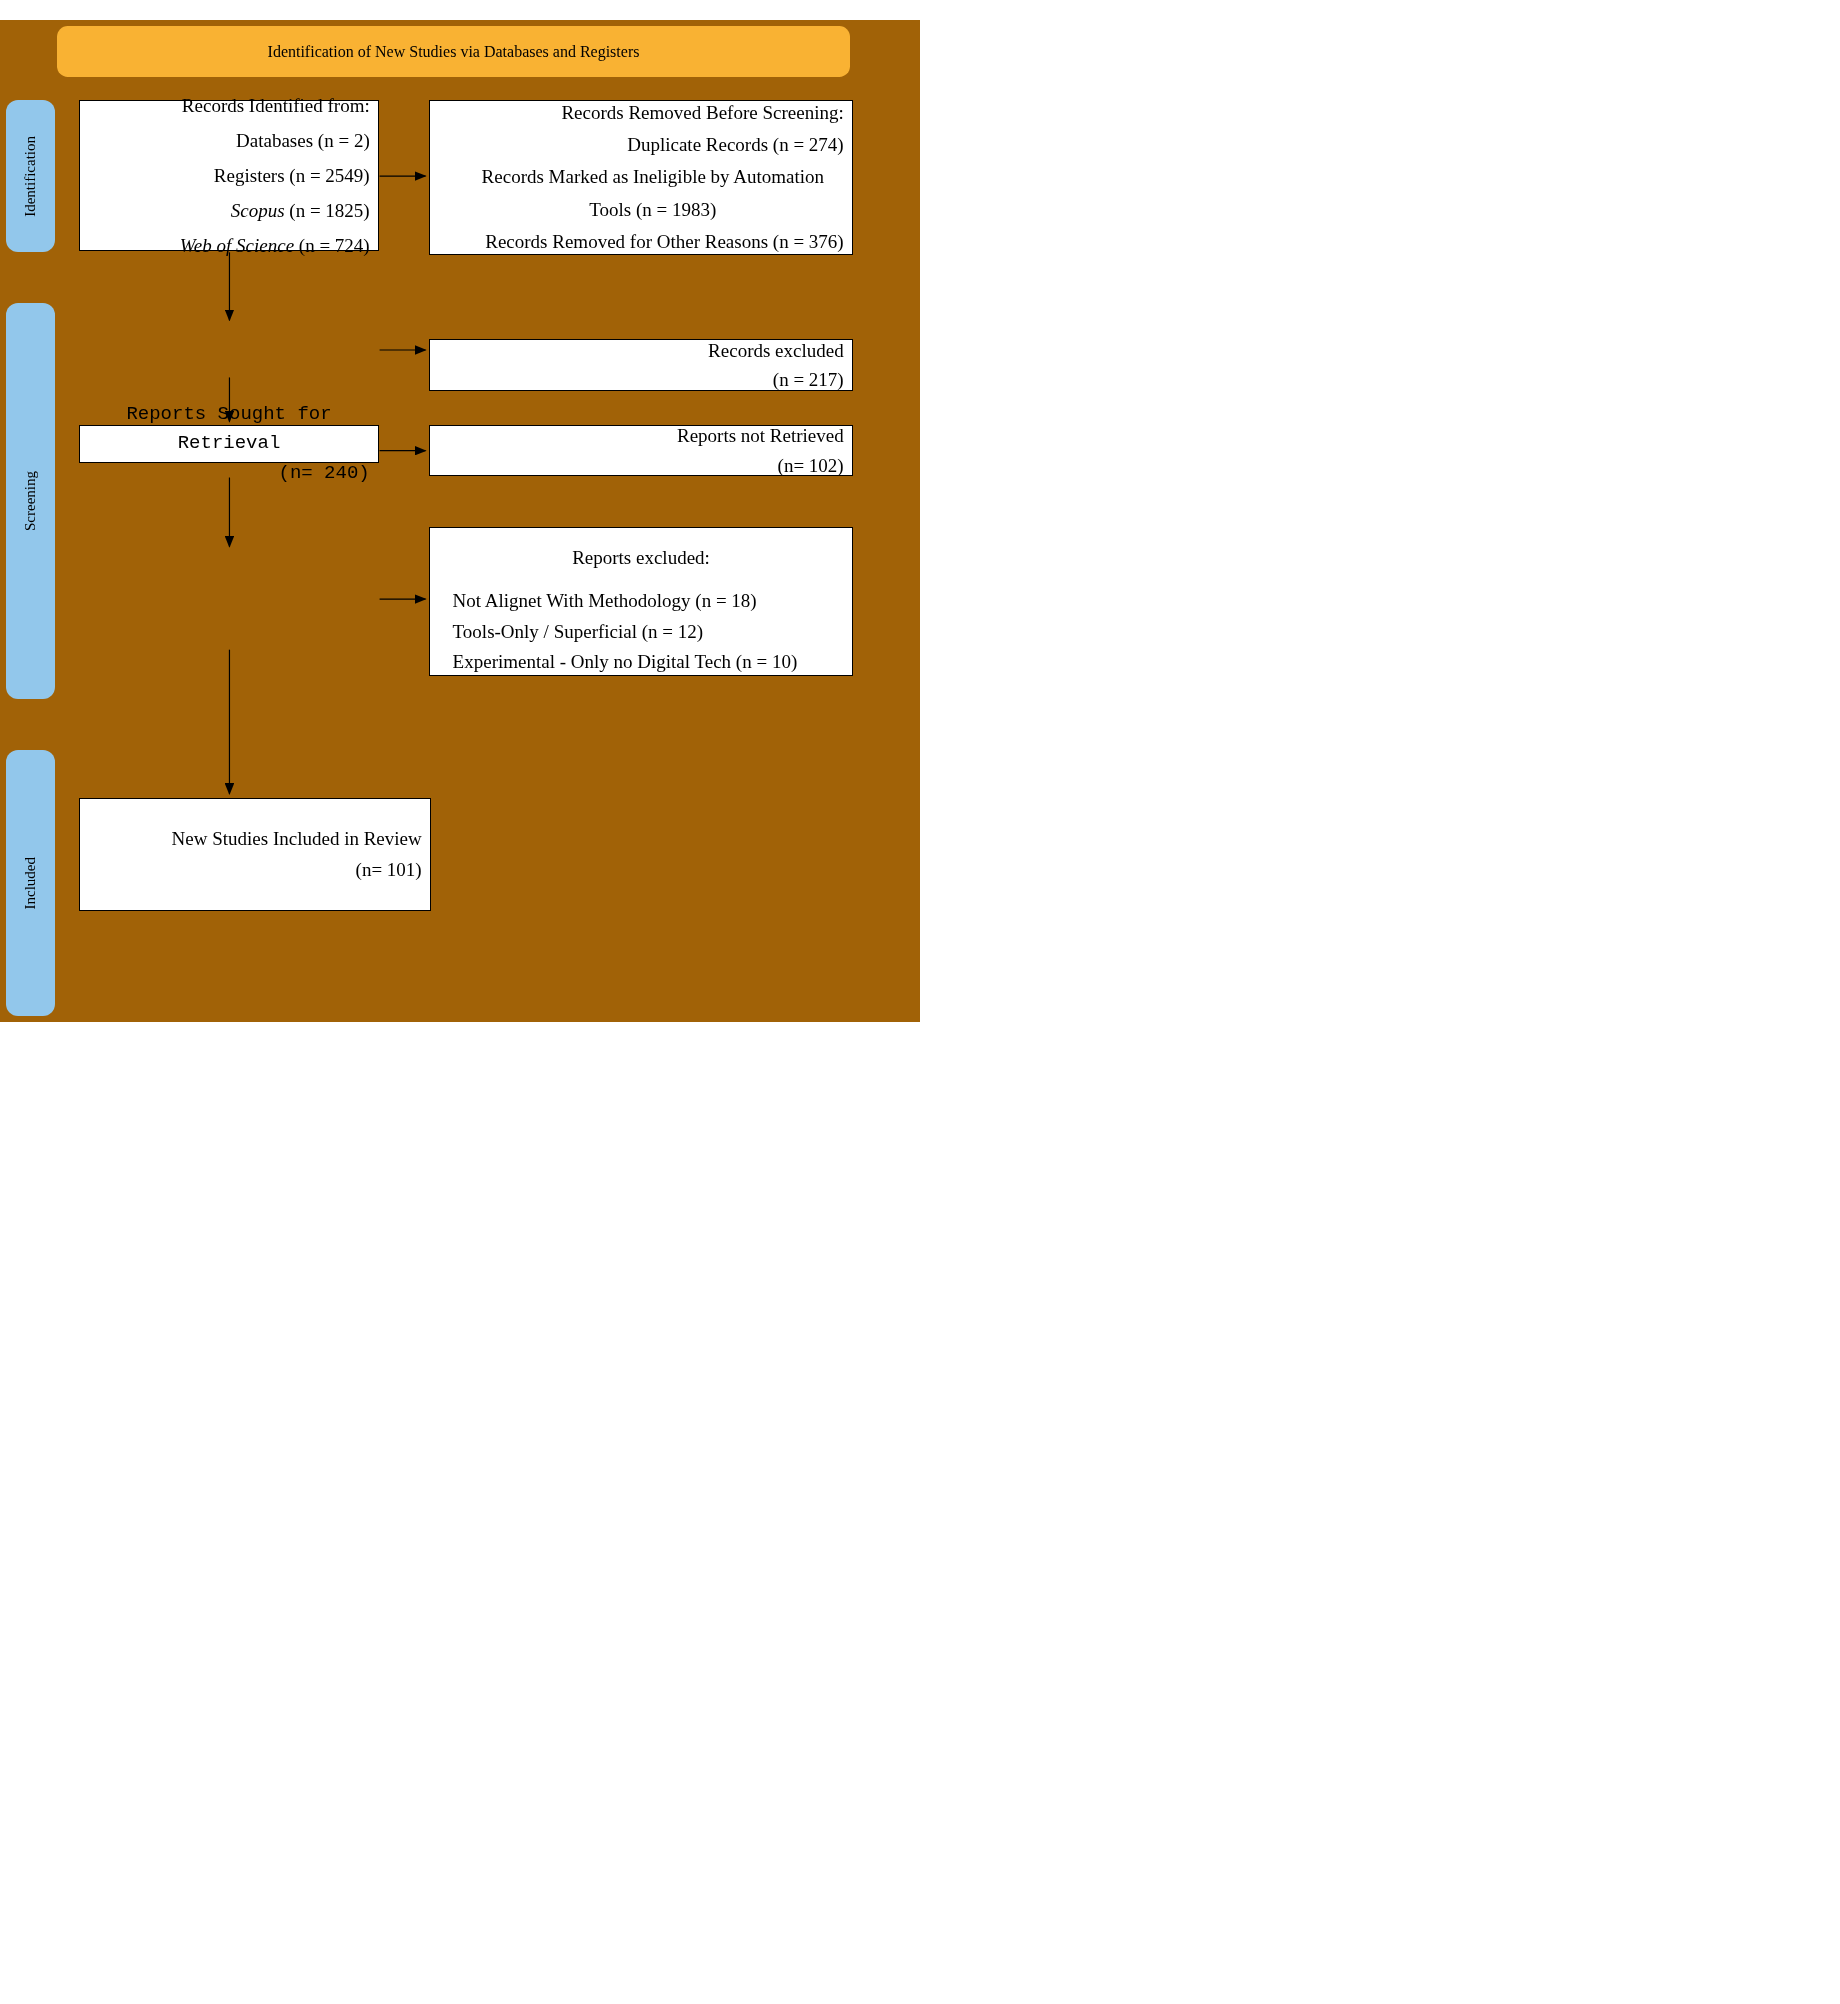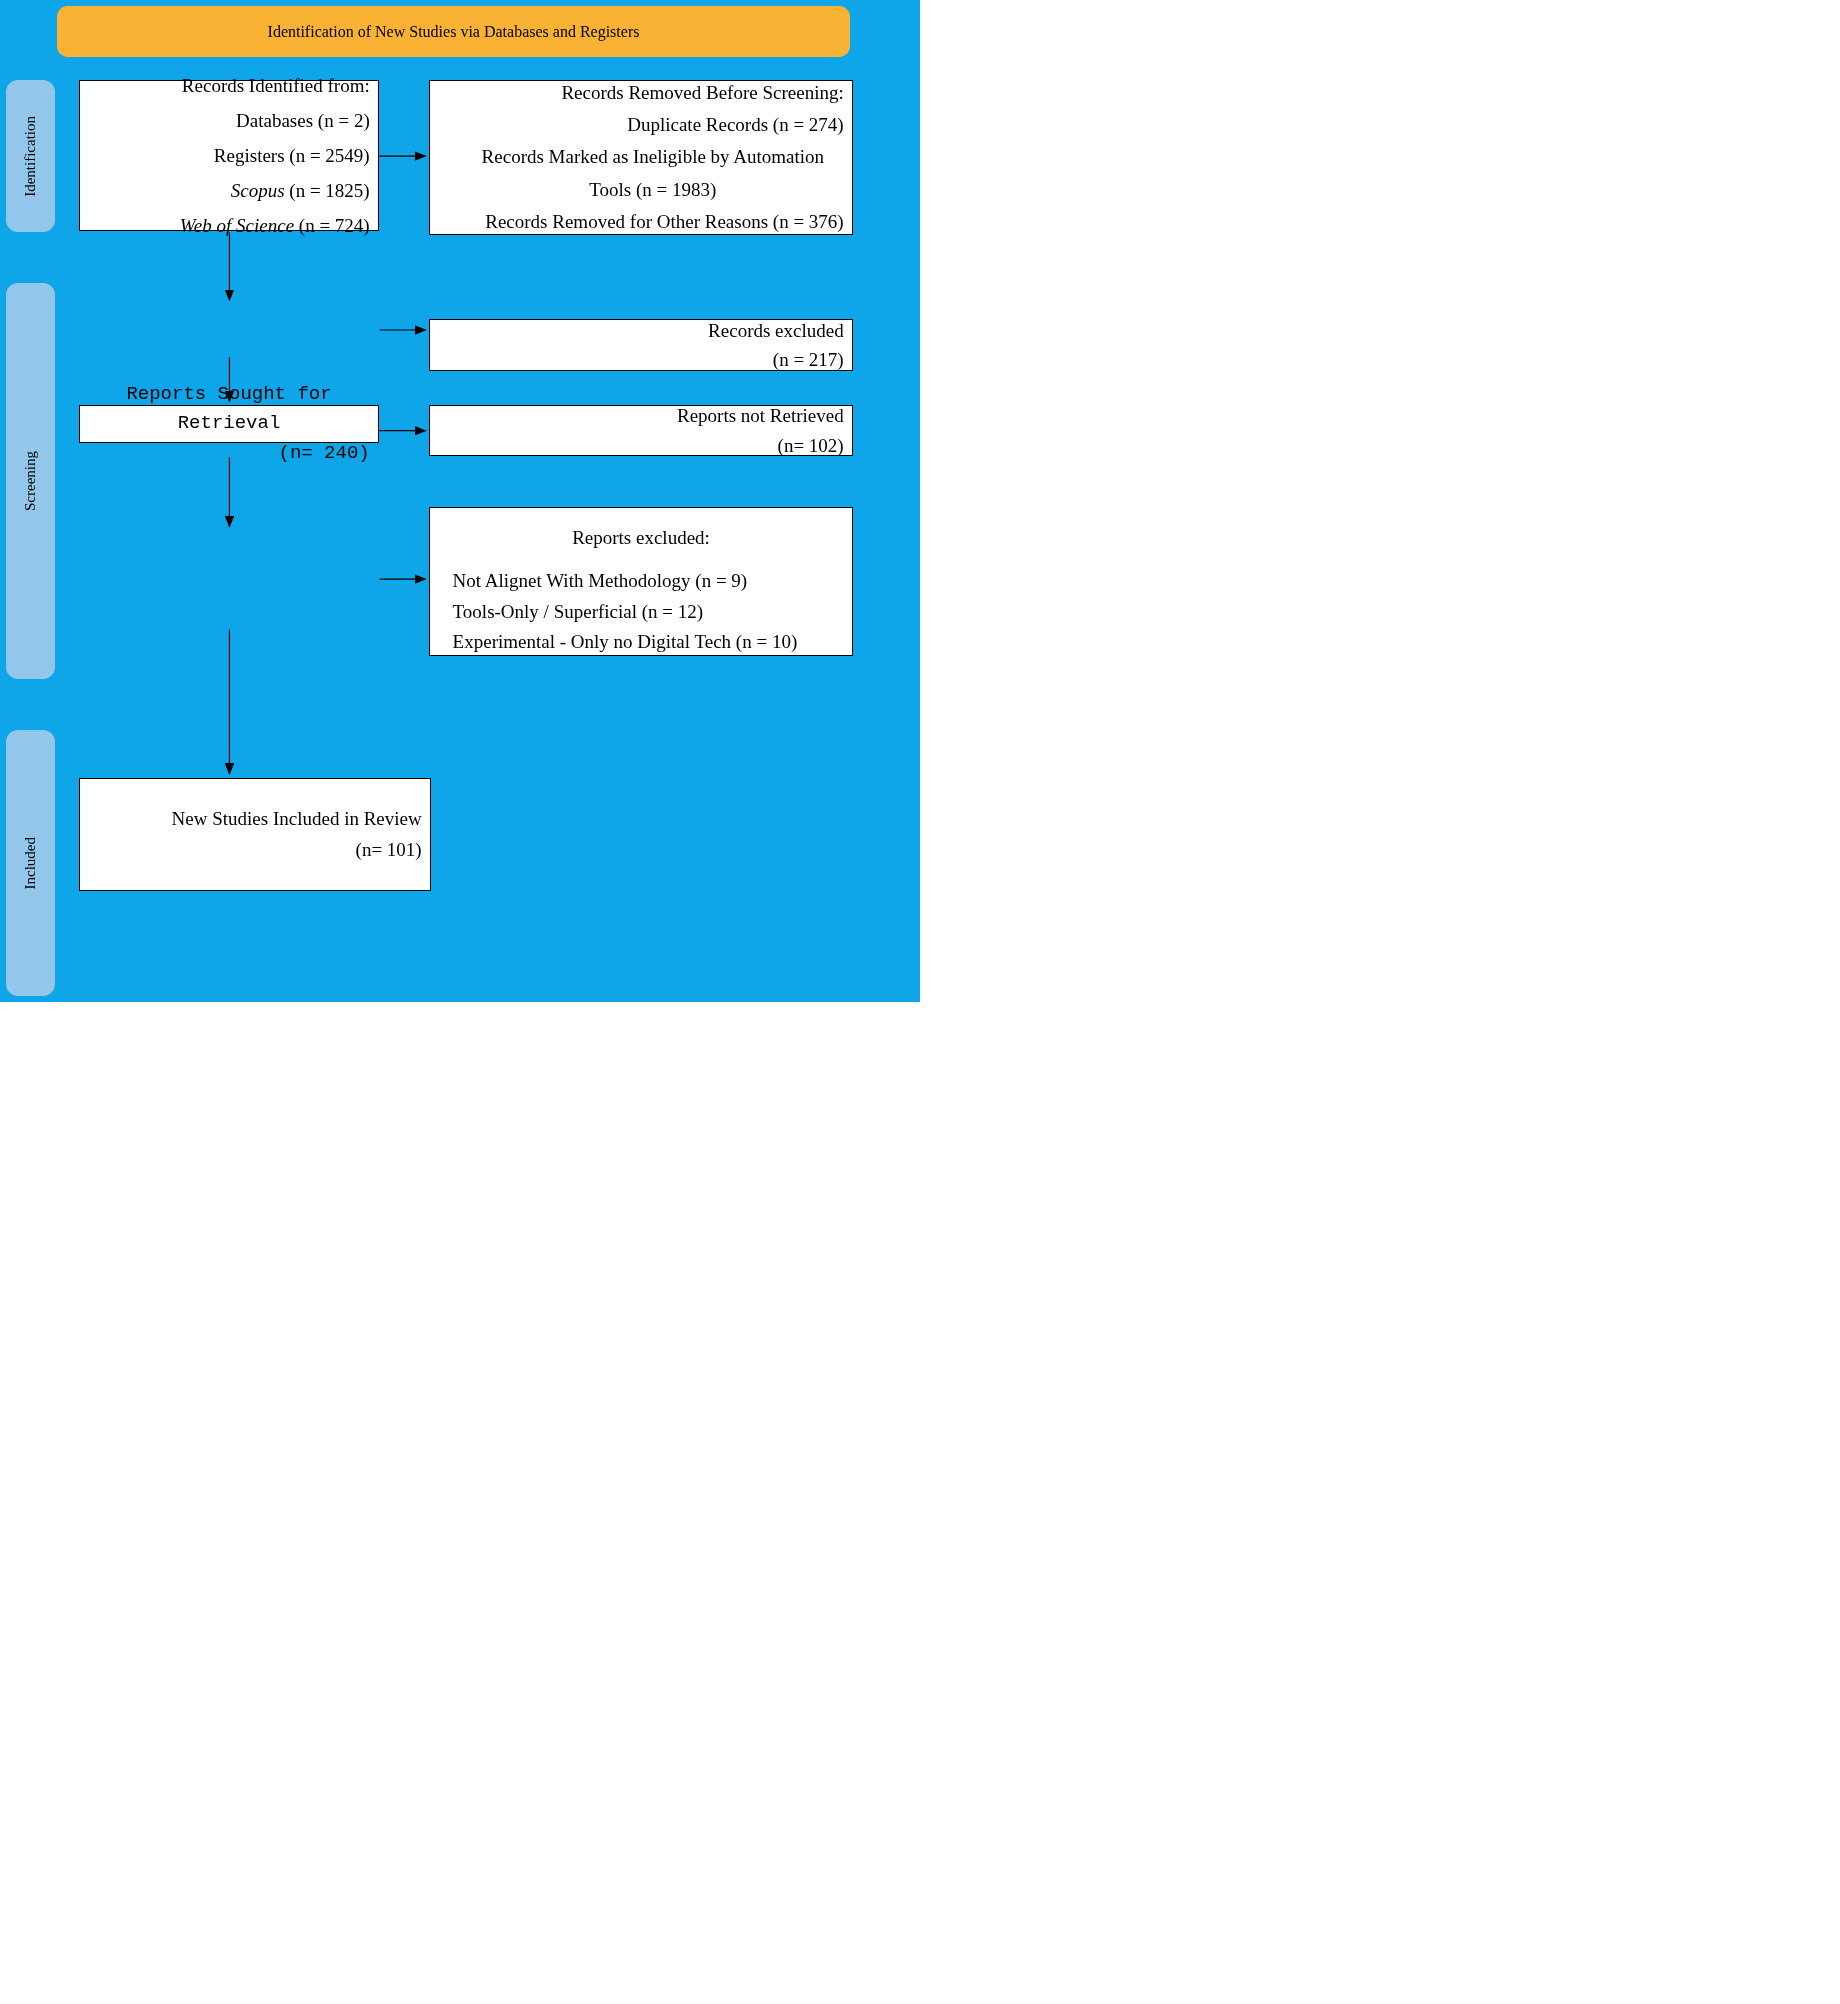--- a/index.html
+++ b/index.html
@@ -5,22 +5,23 @@
   * { margin: 0; padding: 0; box-sizing: border-box; }
   html, body { background: #ffffff; }
   body {
     font-family: "Liberation Serif", "DejaVu Serif", serif;
     color: #000;
   }
   .canvas {
     position: relative;
     width: 920px;
     height: 1002px;
-    background: #0ea5e9;
+    background: #a16207;
     overflow: hidden;
+    margin-top: 20px;
   }
   .banner {
     position: absolute;
     left: 57px; top: 6px;
     width: 793px; height: 51px;
     background: var(--banner-bg, #F9B233);
     border-radius: 10.7px;
     display: flex; align-items: center; justify-content: center;
     font-size: 16px;
   }
@@ -139,21 +140,21 @@
 
   <div class="box" id="box-reports-not-retrieved">
     <div>Reports not Retrieved</div>
     <div>(n= 102)</div>
   </div>
 
 
   <div class="box" id="box-reports-excluded">
     <div class="b8-title">Reports excluded:</div>
     <div class="b8-lines">
-      <div>Not Alignet With Methodology (n = 9)</div>
+      <div>Not Alignet With Methodology (n = 18)</div>
       <div>Tools-Only / Superficial (n = 12)</div>
       <div>Experimental - Only no Digital Tech (n = 10)</div>
     </div>
   </div>
 
   <div class="box" id="box-new-studies">
     <div>New Studies Included in Review</div>
     <div>(n= 101)</div>
   </div>
 

